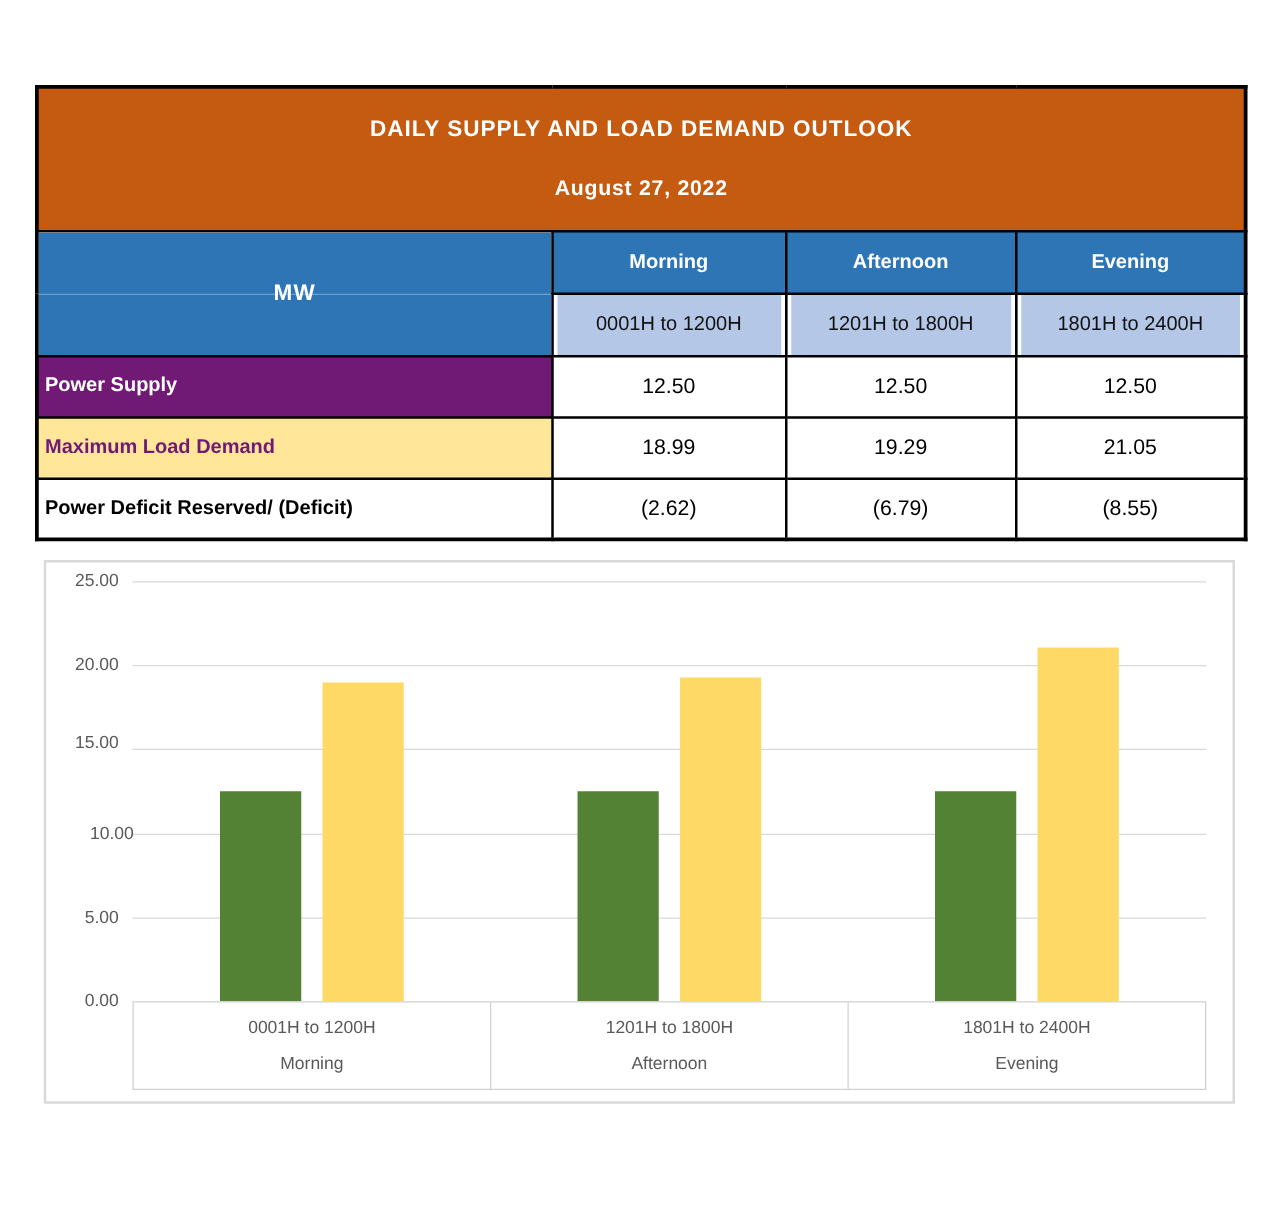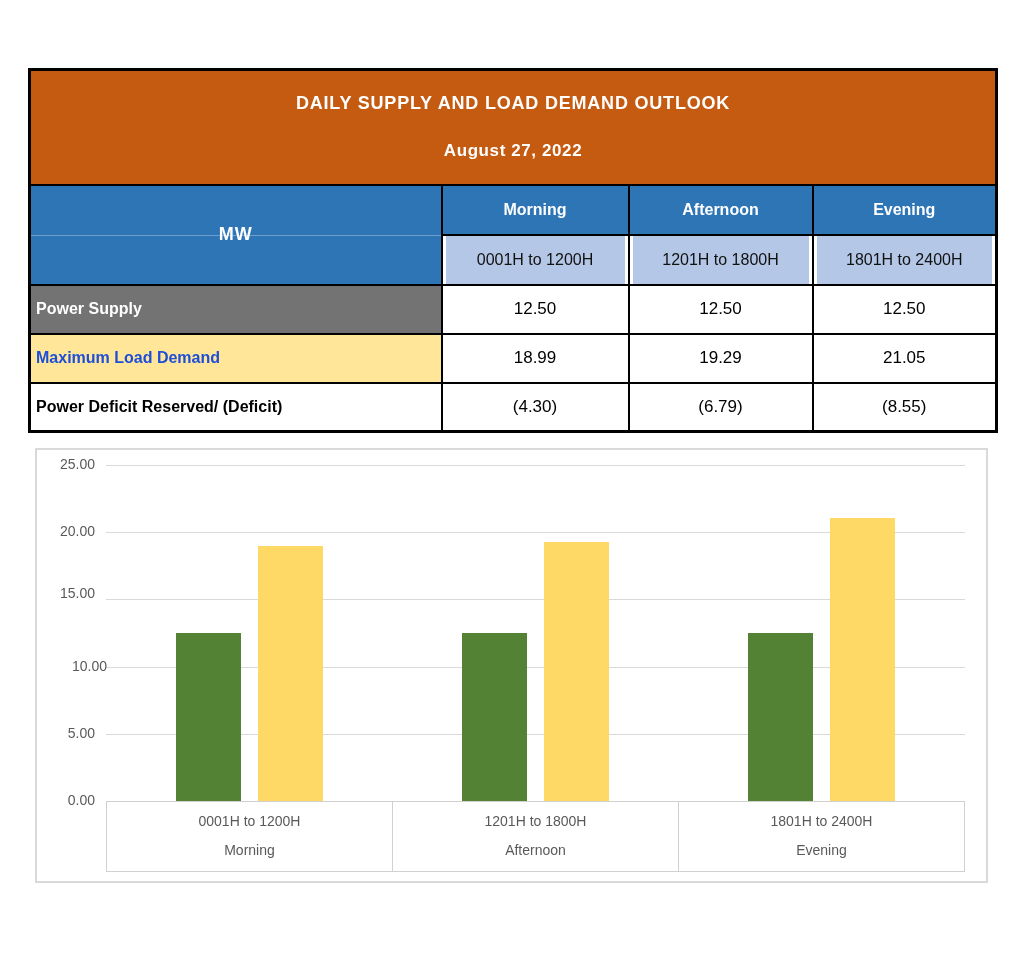--- a/index.html
+++ b/index.html
@@ -20,22 +20,22 @@
   td.mw-cell { background: #2E75B6; color: #fff; font-weight: bold; font-size: 18px;
                text-align: center; letter-spacing: 1px; position: relative; }
   td.mw-cell .split-line { position: absolute; left: 0; right: 0; top: 49px; height: 1px;
                            background: rgba(255,255,255,0.30); }
   td.period-cell { background: #2E75B6; color: #fff; font-weight: bold; font-size: 16px;
                    text-align: center; height: 50px; }
   td.hours-cell { background: #B4C7E7; color: #111; font-size: 16px; text-align: center; height: 50px;
                   box-shadow: inset 3px 0 0 #fff, inset -3px 0 0 #fff; }
 
   td.row-label { font-weight: bold; font-size: 16px; padding-left: 5px; height: 49px; color: #000; }
-  td.row-label.green  { background: #737373; color: #fff; }
-  td.row-label.yellow { background: #FFE699; color: #1d4ed8; }
+  td.row-label.green  { background: #701a75; color: #fff; }
+  td.row-label.yellow { background: #FFE699; color: #701a75; }
   td.row-label.white  { background: #fff;    color: #000; }
   td.value-cell { background: #fff; color: #000; font-size: 17px; text-align: center; }
 
   
   .chart { position: absolute; left: 35px; top: 448px; width: 953px; height: 435px;
            border: 2px solid #D9D9D9; background: #fff; }
   .gridline { position: absolute; height: 1px; background: #D9D9D9; }
   .ytick { position: absolute; width: 58px; text-align: right; font-size: 14px; color: #595959; }
   .bar { position: absolute; }
   .axis-box { position: absolute; border: 1px solid #D0D0D0; display: flex; background: transparent; }
@@ -84,21 +84,21 @@
       <td class="value-cell">12.50</td>
     </tr>
     <tr>
       <td class="row-label yellow">Maximum Load Demand</td>
       <td class="value-cell">18.99</td>
       <td class="value-cell">19.29</td>
       <td class="value-cell">21.05</td>
     </tr>
     <tr>
       <td class="row-label white">Power Deficit Reserved/ (Deficit)</td>
-      <td class="value-cell">(4.30)</td>
+      <td class="value-cell">(2.62)</td>
       <td class="value-cell">(6.79)</td>
       <td class="value-cell">(8.55)</td>
     </tr>
   </tbody>
     </table>
 
   <div class="chart" id="chart">
       <div class="gridline" style="left: 69px; width: 859px; top: 283.8px;"></div>
       <div class="gridline" style="left: 69px; width: 859px; top: 216.6px;"></div>
       <div class="gridline" style="left: 69px; width: 859px; top: 149.4px;"></div>

